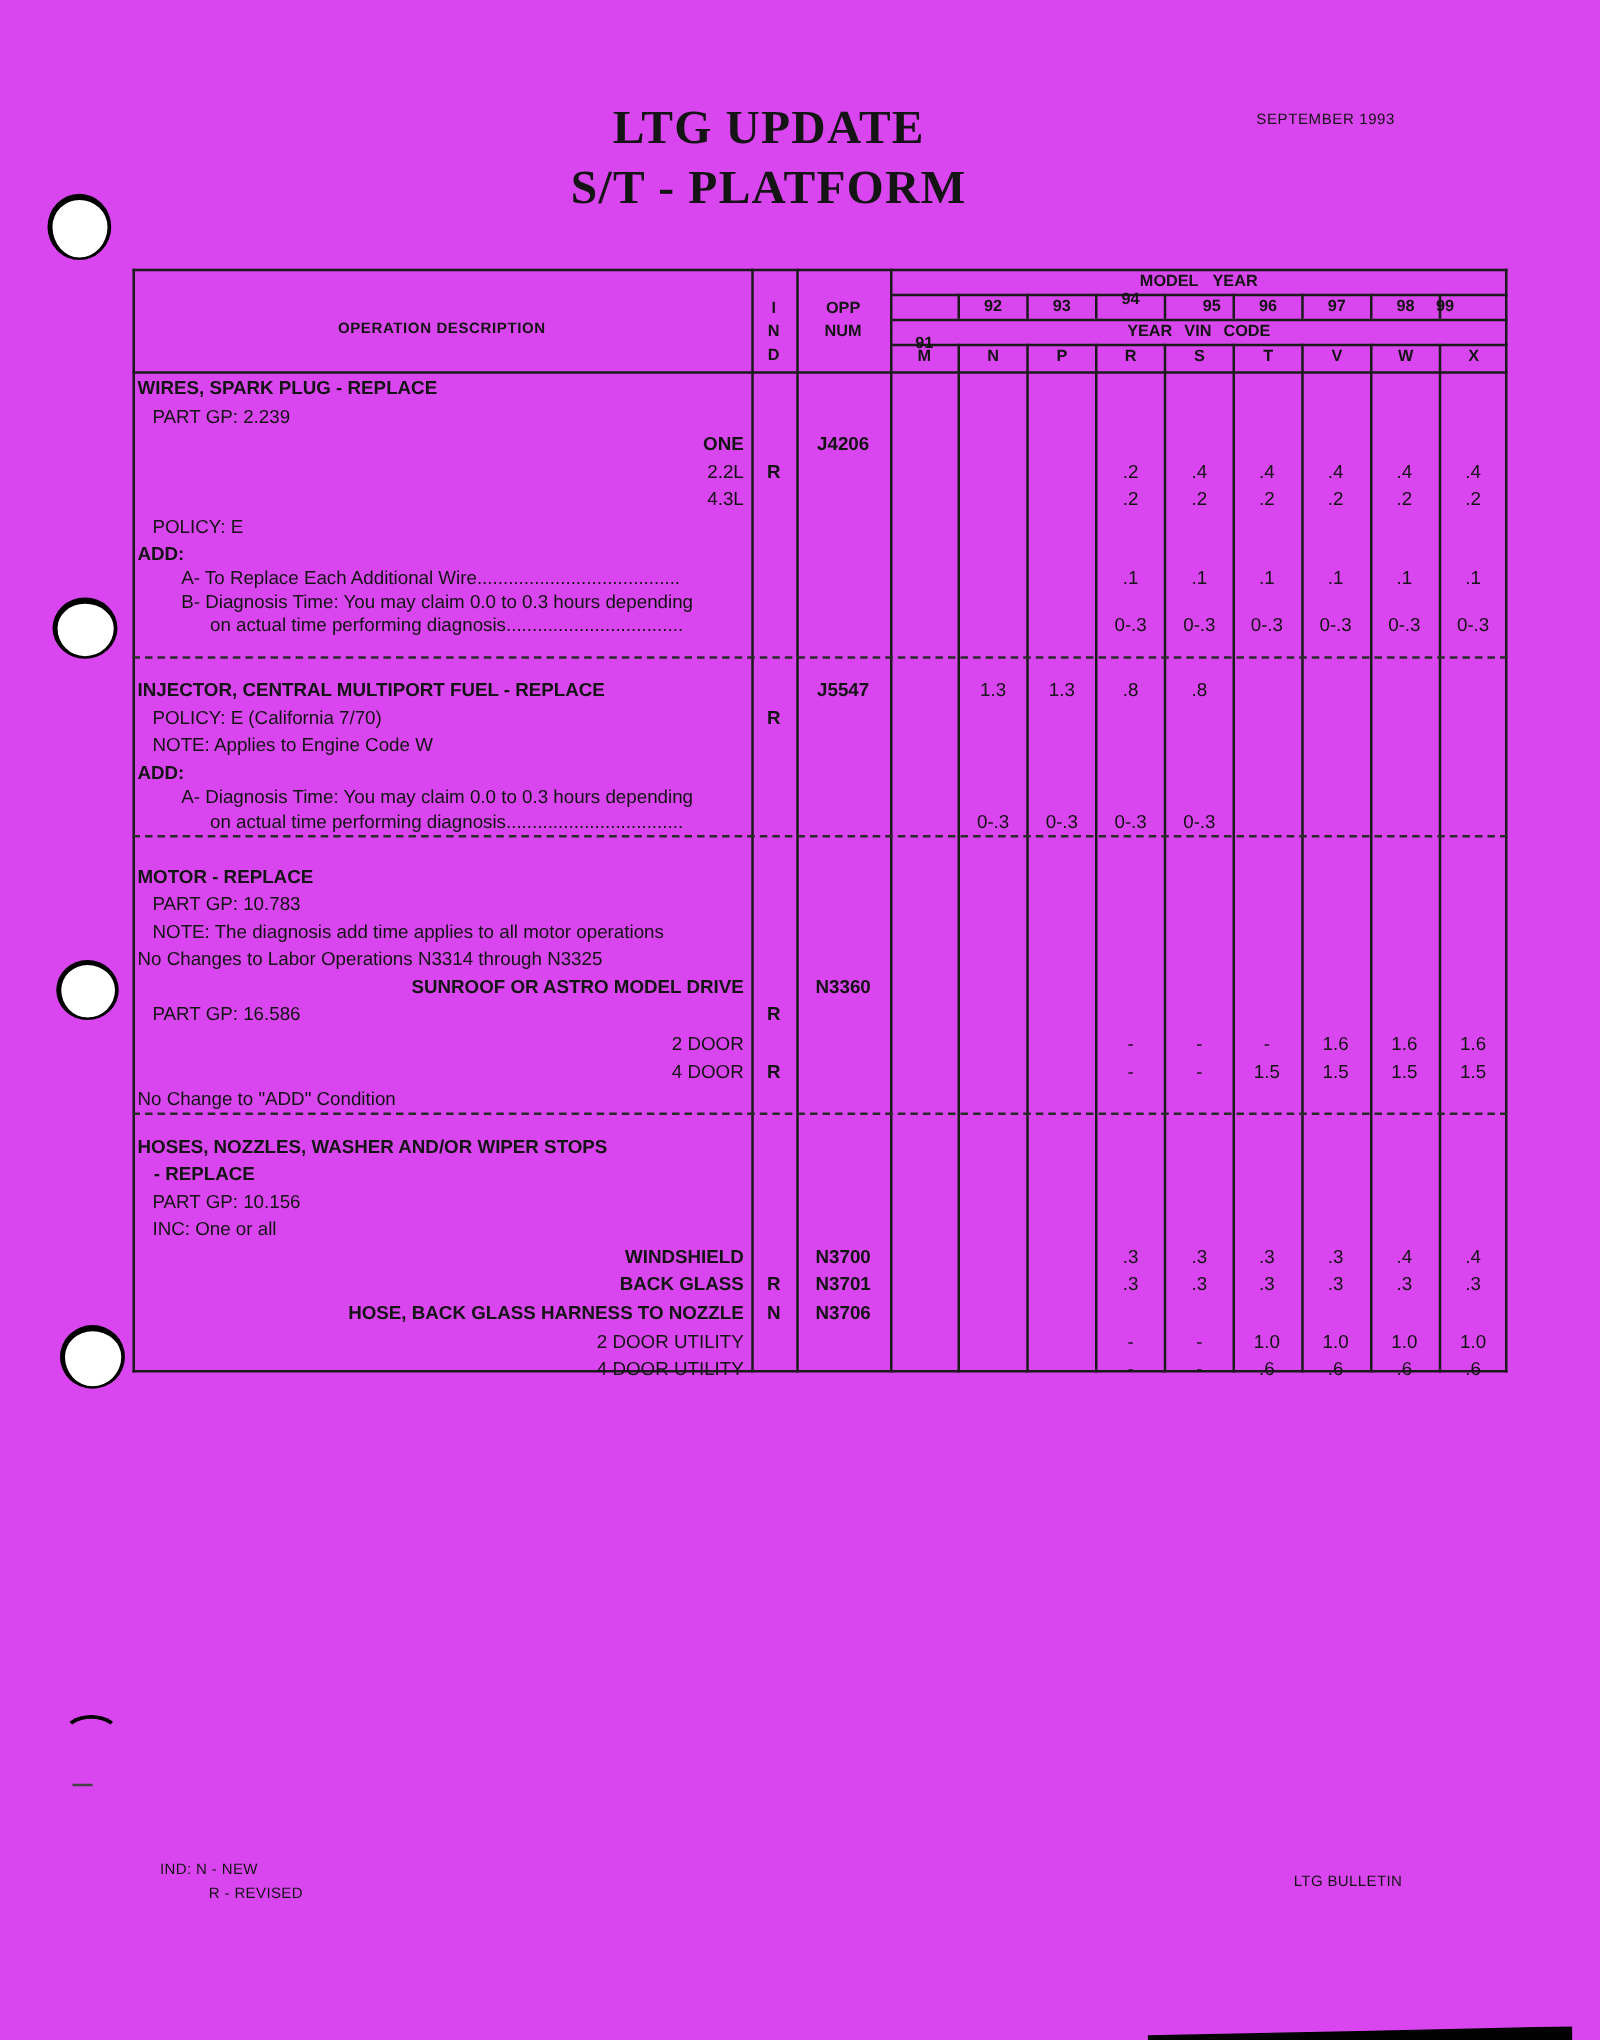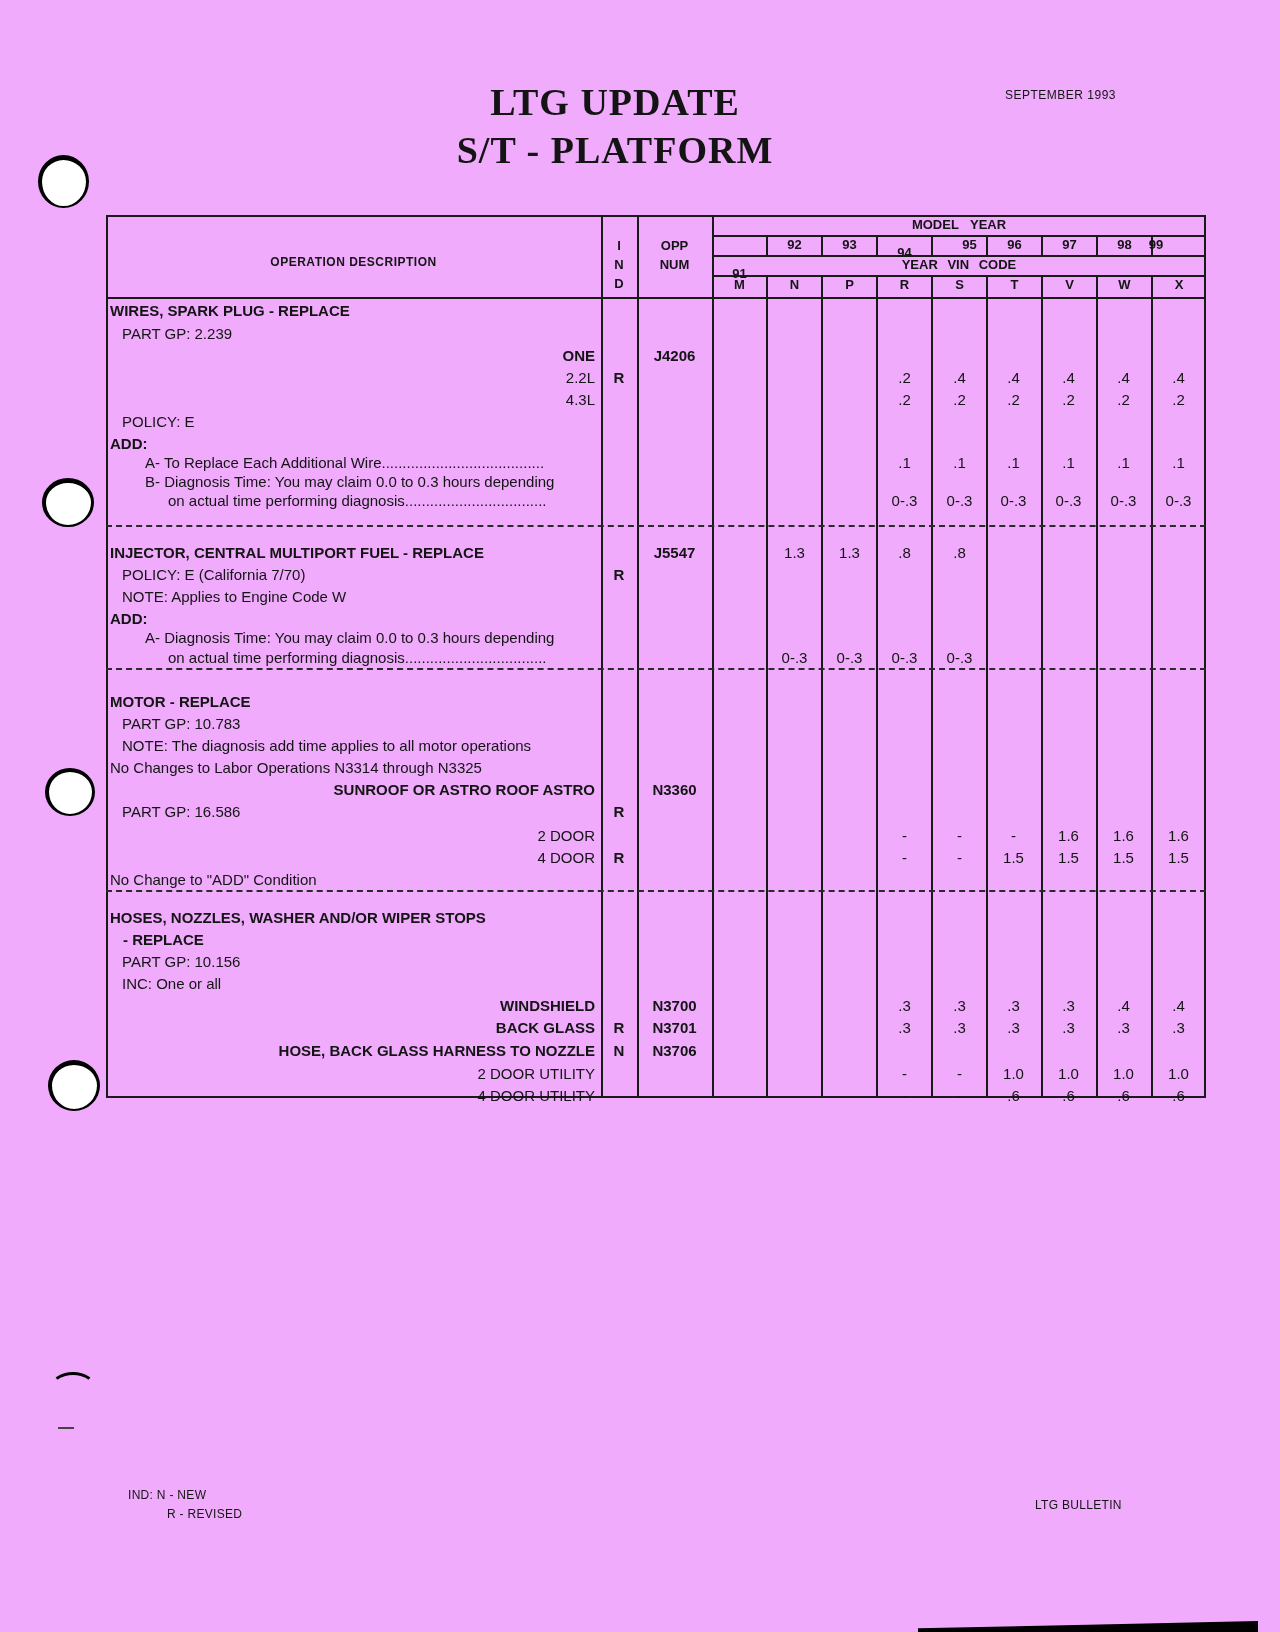--- a/index.html
+++ b/index.html
@@ -1,16 +1,16 @@
 <!DOCTYPE html>
 <html><head>
 <meta charset="utf-8">
 <style>
   html,body{margin:0;padding:0;background:#ffffff;}
-  #page{position:relative;width:1280px;height:1632px;background:#f0abfc;overflow:hidden;
+  #page{position:relative;width:1280px;height:1632px;background:#d946ef;overflow:hidden;
         font-family:"Liberation Sans",sans-serif;color:#141414;}
   
   .title{position:absolute;left:330px;width:570px;text-align:center;
          font-family:"Liberation Serif",serif;font-weight:bold;font-size:38px;letter-spacing:1px;}
   #title1{top:80px;}
   #title2{top:128px;}
   #dateline{position:absolute;left:1005px;top:88px;font-size:12px;letter-spacing:.5px;}
   
   .hp{position:absolute;border-radius:50%;border-style:solid;border-color:#000;background:#fff;}
   #hp1{left:38px;top:155px;width:44px;height:46px;border-width:5px 3px 2px 4px;}
@@ -104,21 +104,21 @@
     <div class="hcell" style="left:495px;top:23px;width:36px;">I</div>
     <div class="hcell" style="left:495px;top:42px;width:36px;">N</div>
     <div class="hcell" style="left:495px;top:61px;width:36px;">D</div>
     <div class="hcell" style="left:531px;top:23px;width:75px;">OPP</div>
     <div class="hcell" style="left:531px;top:42px;width:75px;">NUM</div>
     <div class="hcell" style="left:606px;top:2px;width:494px;word-spacing:8px;">MODEL  YEAR</div>
     <div class="hcell" style="left:606px;top:42px;width:494px;word-spacing:6px;">YEAR  VIN  CODE</div>
     <div class="hcell" style="left:606px;top:22px;width:55px;margin-top:29px;">91</div>
     <div class="hcell" style="left:661px;top:22px;width:55px;">92</div>
     <div class="hcell" style="left:716px;top:22px;width:55px;">93</div>
-    <div class="hcell" style="left:771px;top:30px;width:55px;">94</div>
+    <div class="hcell" style="left:771px;top:16px;width:55px;">94</div>
     <div class="hcell" style="left:826px;top:22px;width:75px;">95</div>
     <div class="hcell" style="left:881px;top:22px;width:55px;">96</div>
     <div class="hcell" style="left:936px;top:22px;width:55px;">97</div>
     <div class="hcell" style="left:991px;top:22px;width:55px;">98</div>
     <div class="hcell" style="left:1018px;top:22px;width:64px;">99</div>
     <div class="hcell" style="left:606px;top:62px;width:55px;">M</div>
     <div class="hcell" style="left:661px;top:62px;width:55px;">N</div>
     <div class="hcell" style="left:716px;top:62px;width:55px;">P</div>
     <div class="hcell" style="left:771px;top:62px;width:55px;">R</div>
     <div class="hcell" style="left:826px;top:62px;width:55px;">S</div>
@@ -190,21 +190,21 @@
         <span class="val" style="left: 55px;">0-.3</span>
         <span class="val" style="left: 110px;">0-.3</span>
         <span class="val" style="left: 165px;">0-.3</span>
         <span class="val" style="left: 220px;">0-.3</span>
       </div>
 
     <div class="ln b x4" style="top:477px">MOTOR - REPLACE</div>
     <div class="ln x16" style="top:499px">PART GP: 10.783</div>
     <div class="ln x16" style="top:521px">NOTE: The diagnosis add time applies to all motor operations</div>
     <div class="ln x4" style="top:543px">No Changes to Labor Operations N3314 through N3325</div>
-    <div class="ln b r" style="top:565px">SUNROOF OR ASTRO ROOF ASTRO</div>
+    <div class="ln b r" style="top:565px">SUNROOF OR ASTRO MODEL DRIVE</div>
     <div class="copp" style="top:565px">N3360</div>
     <div class="ln x16" style="top:587px">PART GP: 16.586</div>
     <div class="cind" style="top:587px">R</div>
     <div class="ln r" style="top:611px">2 DOOR</div>
     <div class="vrow" style="top:611px">
         <span class="val" style="left: 165px;">-</span>
         <span class="val" style="left: 220px;">-</span>
         <span class="val" style="left: 274px;">-</span>
         <span class="val" style="left: 329px;">1.6</span>
         <span class="val" style="left: 384px;">1.6</span>

